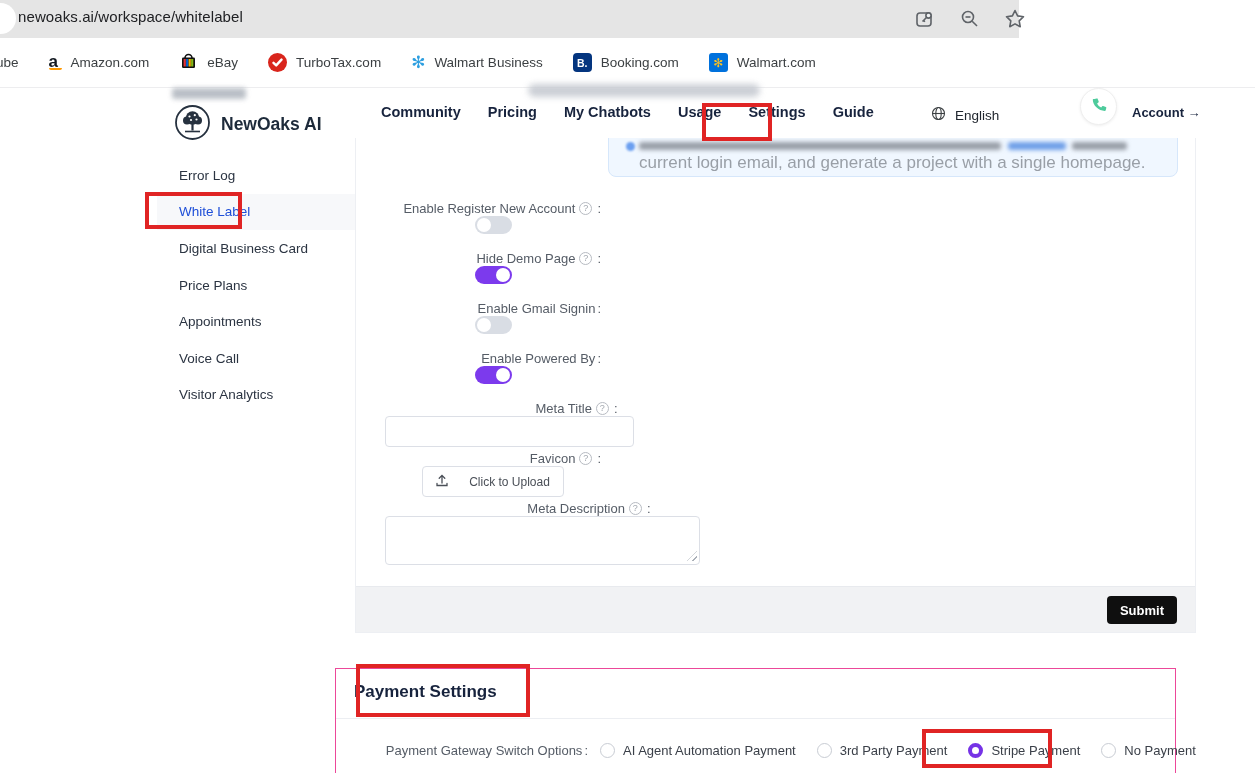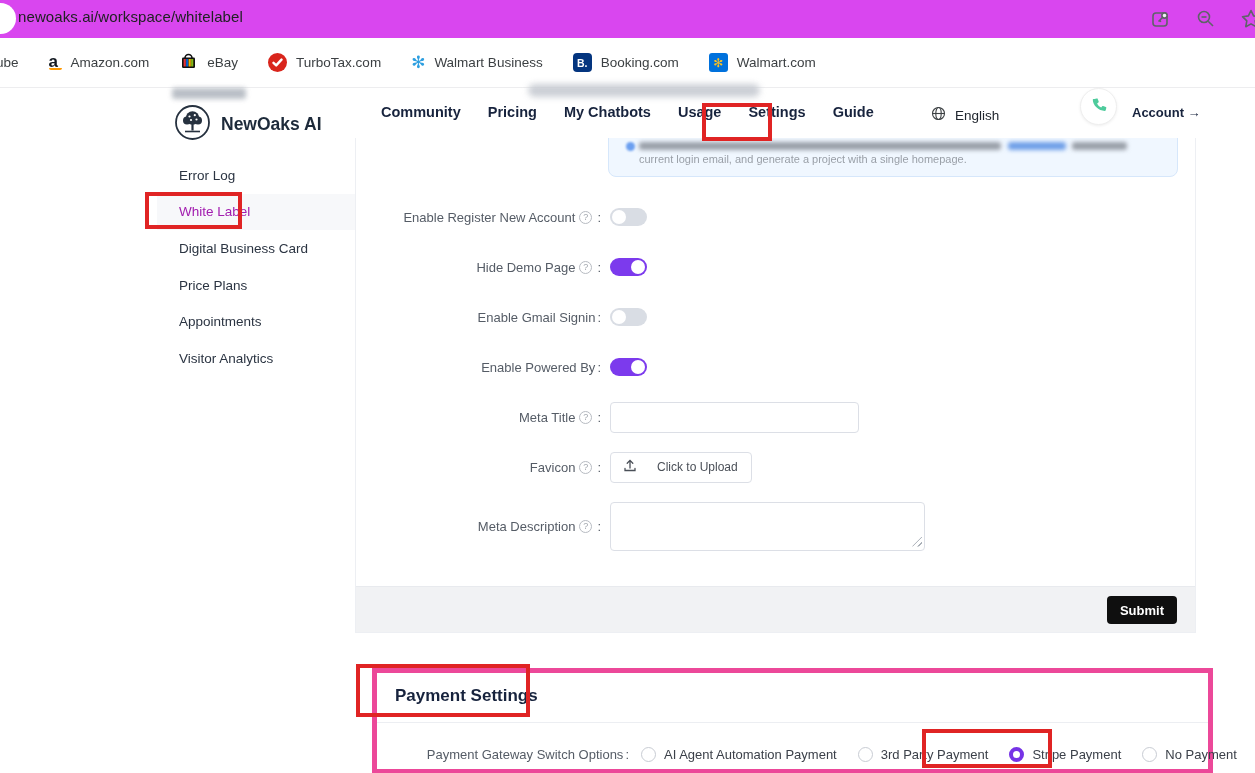--- a/index.html
+++ b/index.html
@@ -1,20 +1,20 @@
 <!DOCTYPE html>
 <html><head>
 <meta charset="utf-8">
 <style>
   * { margin:0; padding:0; box-sizing:border-box; }
   html,body { width:1255px; height:773px; overflow:hidden; background:#fff;
               font-family:"Liberation Sans", sans-serif; }
 
   
-  .chrome-bar { position:absolute; left:0; top:0; width:1255px; height:38px; background:#d946ef; }
+  .chrome-bar { position:absolute; left:0; top:0; width:1019px; height:38px; background:#e5e5e5; }
   .url-pill-end { position:absolute; left:-20px; top:3px; width:36px; height:31px; background:#fff; border-radius:17px; }
   .url-text { position:absolute; left:18px; top:8px; font-size:15px; color:#202124; letter-spacing:.1px; }
   .chrome-icons { position:absolute; right:0; top:7px; display:flex; align-items:center; gap:22px; }
   .chrome-icons svg { display:block; }
   .star-cut { margin-right:-8px; }
 
   
   .bookmarks-bar { position:absolute; left:0; top:38px; width:1255px; height:50px; background:#fff;
                    border-bottom:1px solid #ededef; display:flex; align-items:center; }
   .bm { display:flex; align-items:center; gap:9px; font-size:13.5px; color:#3c4043; cursor:default; }
@@ -33,21 +33,21 @@
 
   
   .sidebar { position:absolute; left:157px; top:88px; width:203px; height:685px; background:#fff; }
   .side-blur { position:absolute; left:15px; top:0px; width:74px; height:11px; background:#aeb4bd;
                border-radius:3px; filter:blur(2.5px); opacity:.85; }
   .brand { position:absolute; left:16px; top:15px; display:flex; align-items:center; gap:9px; }
   .brand-name { font-size:17.5px; font-weight:700; color:#1d2a3a; }
   .side-nav { position:absolute; left:0; top:69px; width:203px; }
   .side-item { height:36.6px; display:flex; align-items:center; padding-left:22px;
                font-size:13.5px; color:#2b3442; cursor:pointer; }
-  .side-item.active { background:#f7f8fa; color:#a21caf; }
+  .side-item.active { background:#f7f8fa; color:#1d4ed8; }
 
   
   .app-header { position:absolute; left:343px; top:88px; width:912px; height:50px; background:#fff; z-index:5; }
   .nav-links { position:absolute; left:38px; top:16px; display:flex; gap:27px;
                font-size:14.5px; font-weight:600; color:#17233d;justify-content:space-between; }
   .nav-link { cursor:pointer; white-space:nowrap; }
   .lang { position:absolute; left:588px; top:18px; display:flex; align-items:center; gap:9px;
           font-size:13.5px; color:#20262e; cursor:pointer; }
   .phone-avatar { position:absolute; left:737px; top:0px; width:37px; height:37px; border-radius:50%;
                   background:#fff; border:1px solid #efefef; box-shadow:0 1px 3px rgba(0,0,0,.07);
@@ -58,32 +58,32 @@
 
   
   .alert { position:absolute; left:608px; top:128px; width:570px; height:49px; background:#f0f7ff;
            border:1px solid #d6e7fb; border-radius:8px; z-index:1; }
   .alert-dot { position:absolute; left:17px; top:13px; width:9px; height:9px; border-radius:50%;
                background:#6b9ff0; filter:blur(1px); }
   .al-blur { position:absolute; height:8px; border-radius:3px; filter:blur(2px); }
   .al-b1 { left:30px; top:13px; width:362px; background:#9aa0a9; }
   .al-b2 { left:399px; top:13px; width:58px; background:#6f9fe8; }
   .al-b3 { left:463px; top:13px; width:55px; background:#9aa0a9; }
-  .alert-line2 { position:absolute; left:30px; top:24px; font-size:11px; color:#999fa7; }
+  .alert-line2 { position:absolute; left:30px; top:24px; font-size:17px; color:#999fa7; }
 
   
   .main-card { position:absolute; left:355px; top:138px; width:841px; height:495px; background:#fff;
                border:1px solid #edeff3; border-top:none; }
   .card-footer { position:absolute; left:0; bottom:0; width:100%; height:46px; background:#f1f2f4;
                  border-top:1px solid #e8eaee; }
   .submit-btn { position:absolute; right:18px; top:9px; height:28px; padding:0 13px; background:#0f0f0f;
                 color:#fff; font-size:13px; font-weight:700; border:none; border-radius:4px;
                 display:flex; align-items:center; cursor:pointer; font-family:inherit; }
 
-  .form-row { position:absolute; left:20px; display:flex; align-items:center; height:32px; }
+  .form-row { position:absolute; left:20px; display:flex; align-items:center; height:32px;flex-direction:column; }
   .row-label { width:225px; text-align:right; font-size:13px; color:#555c66; display:inline-flex;
                justify-content:flex-end; align-items:center; white-space:nowrap; }
   .help-icon { display:inline-block; width:13px; height:13px; border:1px solid #b7bbc2; border-radius:50%;
                color:#a2a7ae; font-size:9px; line-height:11.5px; text-align:center; margin:0 3px 0 4px; }
   .colon { margin-left:2px; color:#555c66; }
   .row-control { margin-left:9px; display:flex; align-items:center; }
 
   .toggle { width:37px; height:18px; border-radius:10px; position:relative; cursor:pointer; }
   .toggle.on { background:#7c3aed; }
   .toggle.off { background:#d9dde4; }
@@ -97,22 +97,22 @@
                 font-size:12px; color:#4a4f57; display:flex; align-items:center; gap:21px; cursor:pointer;
                 font-family:inherit; }
   .textarea { width:315px; height:49px; border:1px solid #dcdfe6; border-radius:4px; background:#fff;
               resize:none; font-family:inherit; font-size:13px; padding:5px 8px; color:#333; position:relative; }
   .ta-wrap { position:relative; }
   .ta-grip { position:absolute; right:3px; bottom:4px; width:10px; height:10px; pointer-events:none;
              background:repeating-linear-gradient(135deg, transparent 0 2.5px, #aab0b8 2.5px 3.8px);
              clip-path:polygon(100% 0, 100% 100%, 0 100%); }
 
   
-  .payment-card { position:absolute; left:372px; top:668px; width:841px; height:106px; background:#fff;
-                  border:5px solid #ec4899; }
+  .payment-card { position:absolute; left:335px; top:668px; width:841px; height:106px; background:#fff;
+                  border:1px solid #ec4899; }
   .payment-title { position:absolute; left:18px; top:13px; font-size:17px; font-weight:700; color:#17233d; }
   .payment-divider { position:absolute; left:0; top:49px; width:100%; border-top:1px solid #eceef2; }
   .radio-row { position:absolute; left:20px; top:66px; display:flex; align-items:center; height:30px; }
   .radio-row .row-label { width:232px; }
   .radio-group { display:flex; align-items:center; margin-left:6px; }
   .radio-opt { display:flex; align-items:center; margin-left:21px; cursor:pointer; }
   .radio-opt:first-child { margin-left:6px; }
   .radio { width:15px; height:15px; border-radius:50%; border:1px solid #c8ccd3; background:#fff; flex:none; }
   .radio.checked { border:4.5px solid #7633e6; }
   .radio-label { margin-left:8px; font-size:13px; color:#3b4049; white-space:nowrap; }
@@ -214,20 +214,21 @@
       </svg>
     </span>
     <span class="brand-name">NewOaks AI</span>
   </div>
   <div class="side-nav">
     <div class="side-item">Error Log</div>
     <div class="side-item active">White Label</div>
     <div class="side-item">Digital Business Card</div>
     <div class="side-item">Price Plans</div>
     <div class="side-item">Appointments</div>
+    <div class="side-item">Voice Call</div>
     <div class="side-item">Visitor Analytics</div>
   </div>
 </div>
 
 <div class="alert">
   <div class="alert-dot"></div>
   <div class="al-blur al-b1"></div>
   <div class="al-blur al-b2"></div>
   <div class="al-blur al-b3"></div>
   <div class="alert-line2">current login email, and generate a project with a single homepage.</div>

